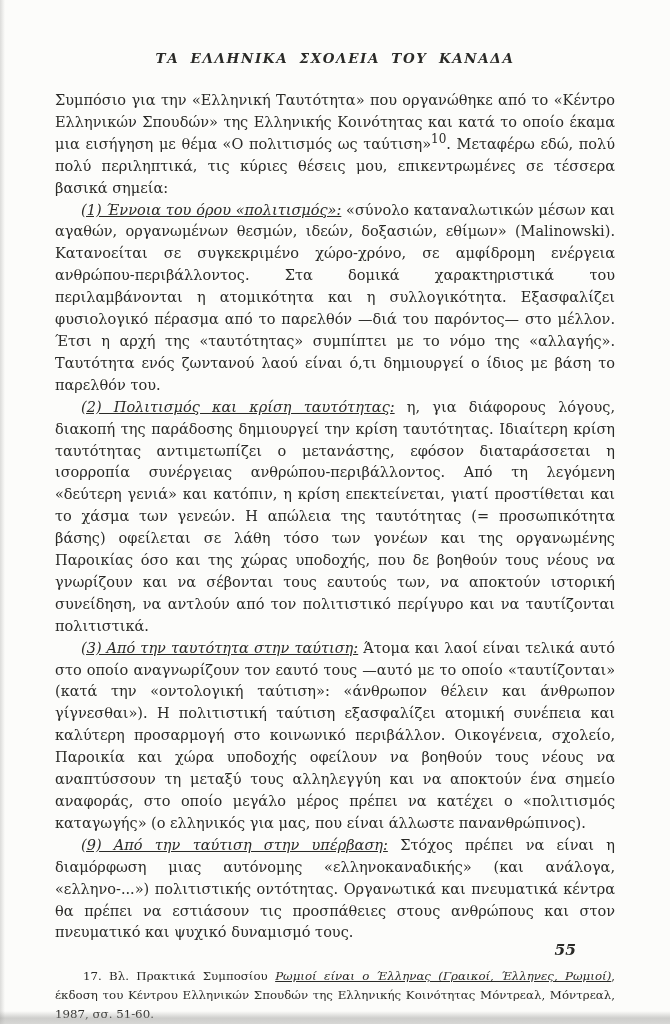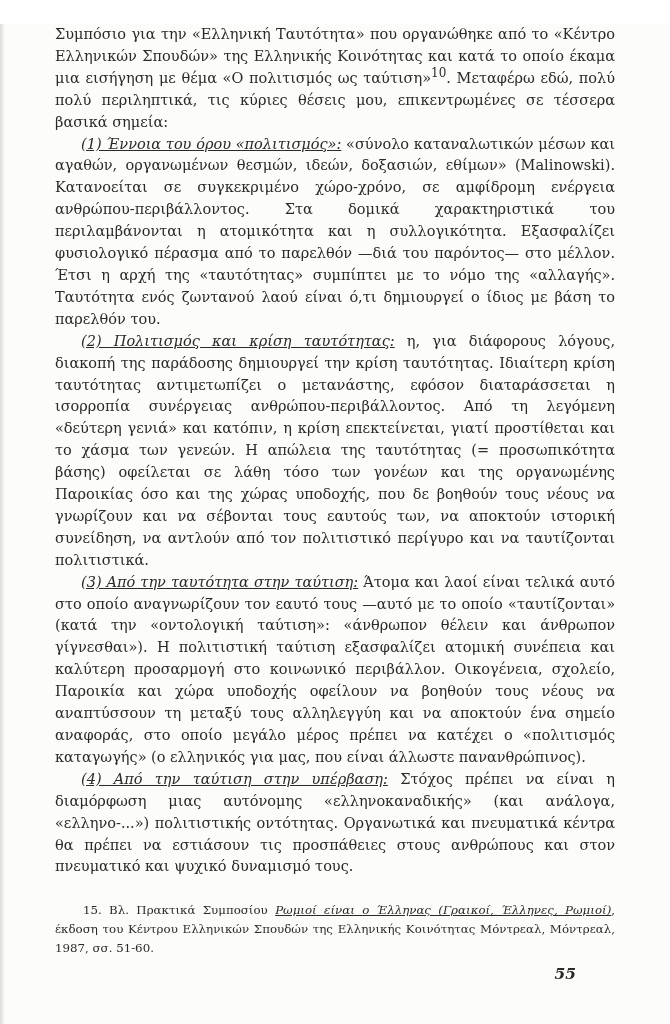--- a/index.html
+++ b/index.html
@@ -67,27 +67,28 @@
     font-size: 15.5px;
     color: var(--ink, #2a2a27);
   }
 </style>
 </head>
 <body>
 
 <div class="page">
   <div class="scan-edge-left"></div>
 
+  <h1 class="running-title">ΤΑ ΕΛΛΗΝΙΚΑ ΣΧΟΛΕΙΑ ΤΟΥ ΚΑΝΑΔΑ</h1>
 
   <div class="body-text">
       <p class="para"><span>Συμπόσιο για την «Ελληνική Ταυτότητα» που οργανώθηκε από το «Κέντρο Ελληνικών Σπουδών» της Ελληνικής Κοινότητας και κατά το οποίο έκαμα μια εισήγηση με θέμα «Ο πολιτισμός ως ταύτιση»</span><sup>10</sup><span>. Μεταφέρω εδώ, πολύ πολύ περιληπτικά, τις κύριες θέσεις μου, επικεντρωμένες σε τέσσερα βασικά σημεία:</span></p>
       <p class="para indent"><span class="it">(1) Έννοια του όρου «πολιτισμός»:</span><span> «σύνολο καταναλωτικών μέσων και αγαθών, οργανωμένων θεσμών, ιδεών, δοξασιών, εθίμων» (Malinowski). Κατανοείται σε συγκεκριμένο χώρο-χρόνο, σε αμφίδρομη ενέργεια ανθρώπου-περιβάλλοντος. Στα δομικά χαρακτηριστικά του περιλαμβάνονται η ατομικότητα και η συλλογικότητα. Εξασφαλίζει φυσιολογικό πέρασμα από το παρελθόν —διά του παρόντος— στο μέλλον. Έτσι η αρχή της «ταυτότητας» συμπίπτει με το νόμο της «αλλαγής». Ταυτότητα ενός ζωντανού λαού είναι ό,τι δημιουργεί ο ίδιος με βάση το παρελθόν του.</span></p>
       <p class="para indent"><span class="it">(2) Πολιτισμός και κρίση ταυτότητας:</span><span> η, για διάφορους λόγους, διακοπή της παράδοσης δημιουργεί την κρίση ταυτότητας. Ιδιαίτερη κρίση ταυτότητας αντιμετωπίζει ο μετανάστης, εφόσον διαταράσσεται η ισορροπία συνέργειας ανθρώπου-περιβάλλοντος. Από τη λεγόμενη «δεύτερη γενιά» και κατόπιν, η κρίση επεκτείνεται, γιατί προστίθεται και το χάσμα των γενεών. Η απώλεια της ταυτότητας (= προσωπικότητα βάσης) οφείλεται σε λάθη τόσο των γονέων και της οργανωμένης Παροικίας όσο και της χώρας υποδοχής, που δε βοηθούν τους νέους να γνωρίζουν και να σέβονται τους εαυτούς των, να αποκτούν ιστορική συνείδηση, να αντλούν από τον πολιτιστικό περίγυρο και να ταυτίζονται πολιτιστικά.</span></p>
       <p class="para indent"><span class="it">(3) Από την ταυτότητα στην ταύτιση:</span><span> Άτομα και λαοί είναι τελικά αυτό στο οποίο αναγνωρίζουν τον εαυτό τους —αυτό με το οποίο «ταυτίζονται» (κατά την «οντολογική ταύτιση»: «άνθρωπον θέλειν και άνθρωπον γίγνεσθαι»). Η πολιτιστική ταύτιση εξασφαλίζει ατομική συνέπεια και καλύτερη προσαρμογή στο κοινωνικό περιβάλλον. Οικογένεια, σχολείο, Παροικία και χώρα υποδοχής οφείλουν να βοηθούν τους νέους να αναπτύσσουν τη μεταξύ τους αλληλεγγύη και να αποκτούν ένα σημείο αναφοράς, στο οποίο μεγάλο μέρος πρέπει να κατέχει ο «πολιτισμός καταγωγής» (ο ελληνικός για μας, που είναι άλλωστε πανανθρώπινος).</span></p>
-      <p class="para indent"><span class="it">(4) Από την ταύτιση στην υπέρβαση:</span><span> Στόχος πρέπει να είναι η διαμόρφωση μιας αυτόνομης «ελληνοκαναδικής» (και ανάλογα, «ελληνο-...») πολιτιστικής οντότητας. Οργανωτικά και πνευματικά κέντρα θα πρέπει να εστιάσουν τις προσπάθειες στους ανθρώπους και στον πνευματικό και ψυχικό δυναμισμό τους.</span></p>
+      <p class="para indent"><span class="it">(9) Από την ταύτιση στην υπέρβαση:</span><span> Στόχος πρέπει να είναι η διαμόρφωση μιας αυτόνομης «ελληνοκαναδικής» (και ανάλογα, «ελληνο-...») πολιτιστικής οντότητας. Οργανωτικά και πνευματικά κέντρα θα πρέπει να εστιάσουν τις προσπάθειες στους ανθρώπους και στον πνευματικό και ψυχικό δυναμισμό τους.</span></p>
     </div>
 
-  <div class="footnote"><span>15. Βλ. Πρακτικά Συμποσίου </span><span class="it">Ρωμιοί είναι ο Έλληνας (Γραικοί, Έλληνες, Ρωμιοί)</span><span>, έκδοση του Κέντρου Ελληνικών Σπουδών της Ελληνικής Κοινότητας Μόντρεαλ, Μόντρεαλ, 1987, σσ. 51-60.</span></div>
+  <div class="footnote"><span>17. Βλ. Πρακτικά Συμποσίου </span><span class="it">Ρωμιοί είναι ο Έλληνας (Γραικοί, Έλληνες, Ρωμιοί)</span><span>, έκδοση του Κέντρου Ελληνικών Σπουδών της Ελληνικής Κοινότητας Μόντρεαλ, Μόντρεαλ, 1987, σσ. 51-60.</span></div>
 
   <div class="page-number">55</div>
 
   <div class="scan-edge-bottom"></div>
 </div>
 
 </body></html>

